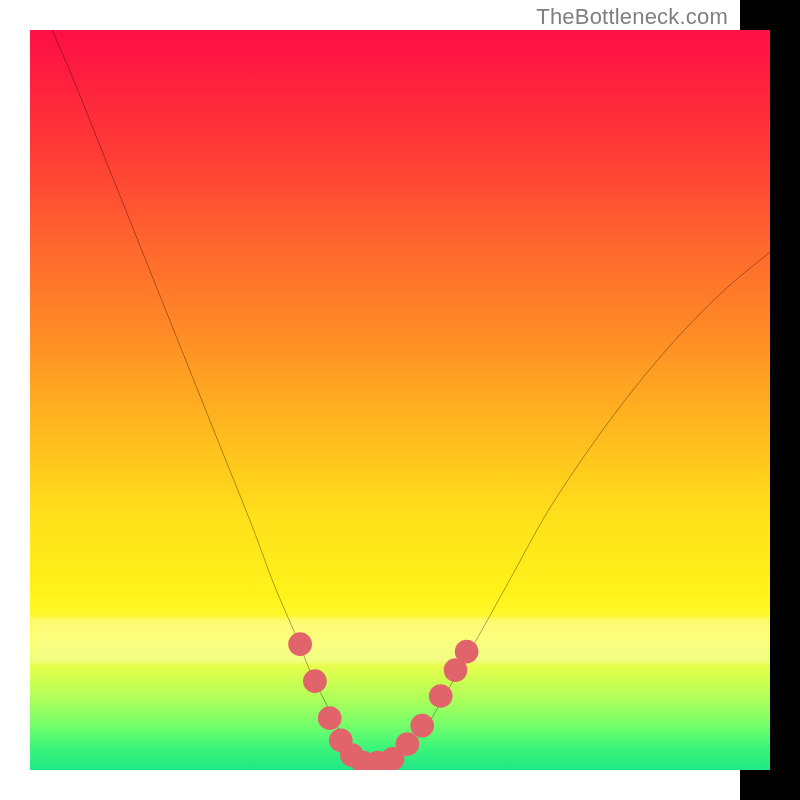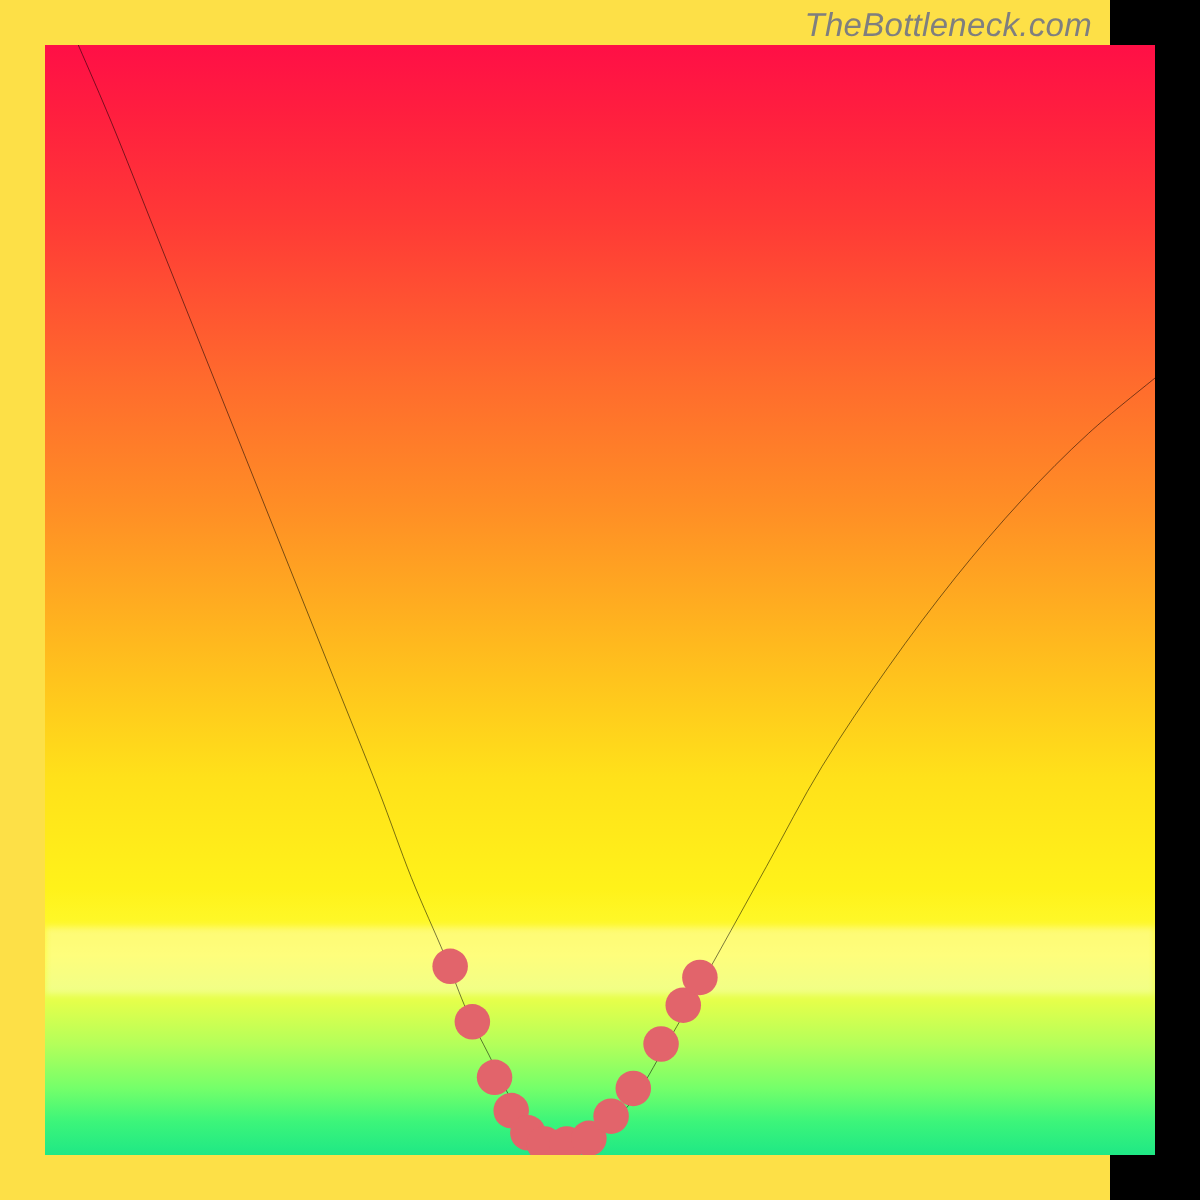--- a/index.html
+++ b/index.html
@@ -8,22 +8,21 @@
     width: 800px;
     height: 800px;
     background: #000;
     overflow: hidden;
     font-family: Arial, Helvetica, sans-serif;
   }
   .frame {
     position: absolute;
     top: 0; left: 0;
     width: 740px; height: 800px;
-    background: #fde047;
-    font-style: italic;
+    background: #ffffff;
   }
   .plot-area {
     position: absolute;
     top: 30px;
     left: 30px;
     width: 740px;
     height: 740px;
     overflow: hidden;
   }
   .gradient {

